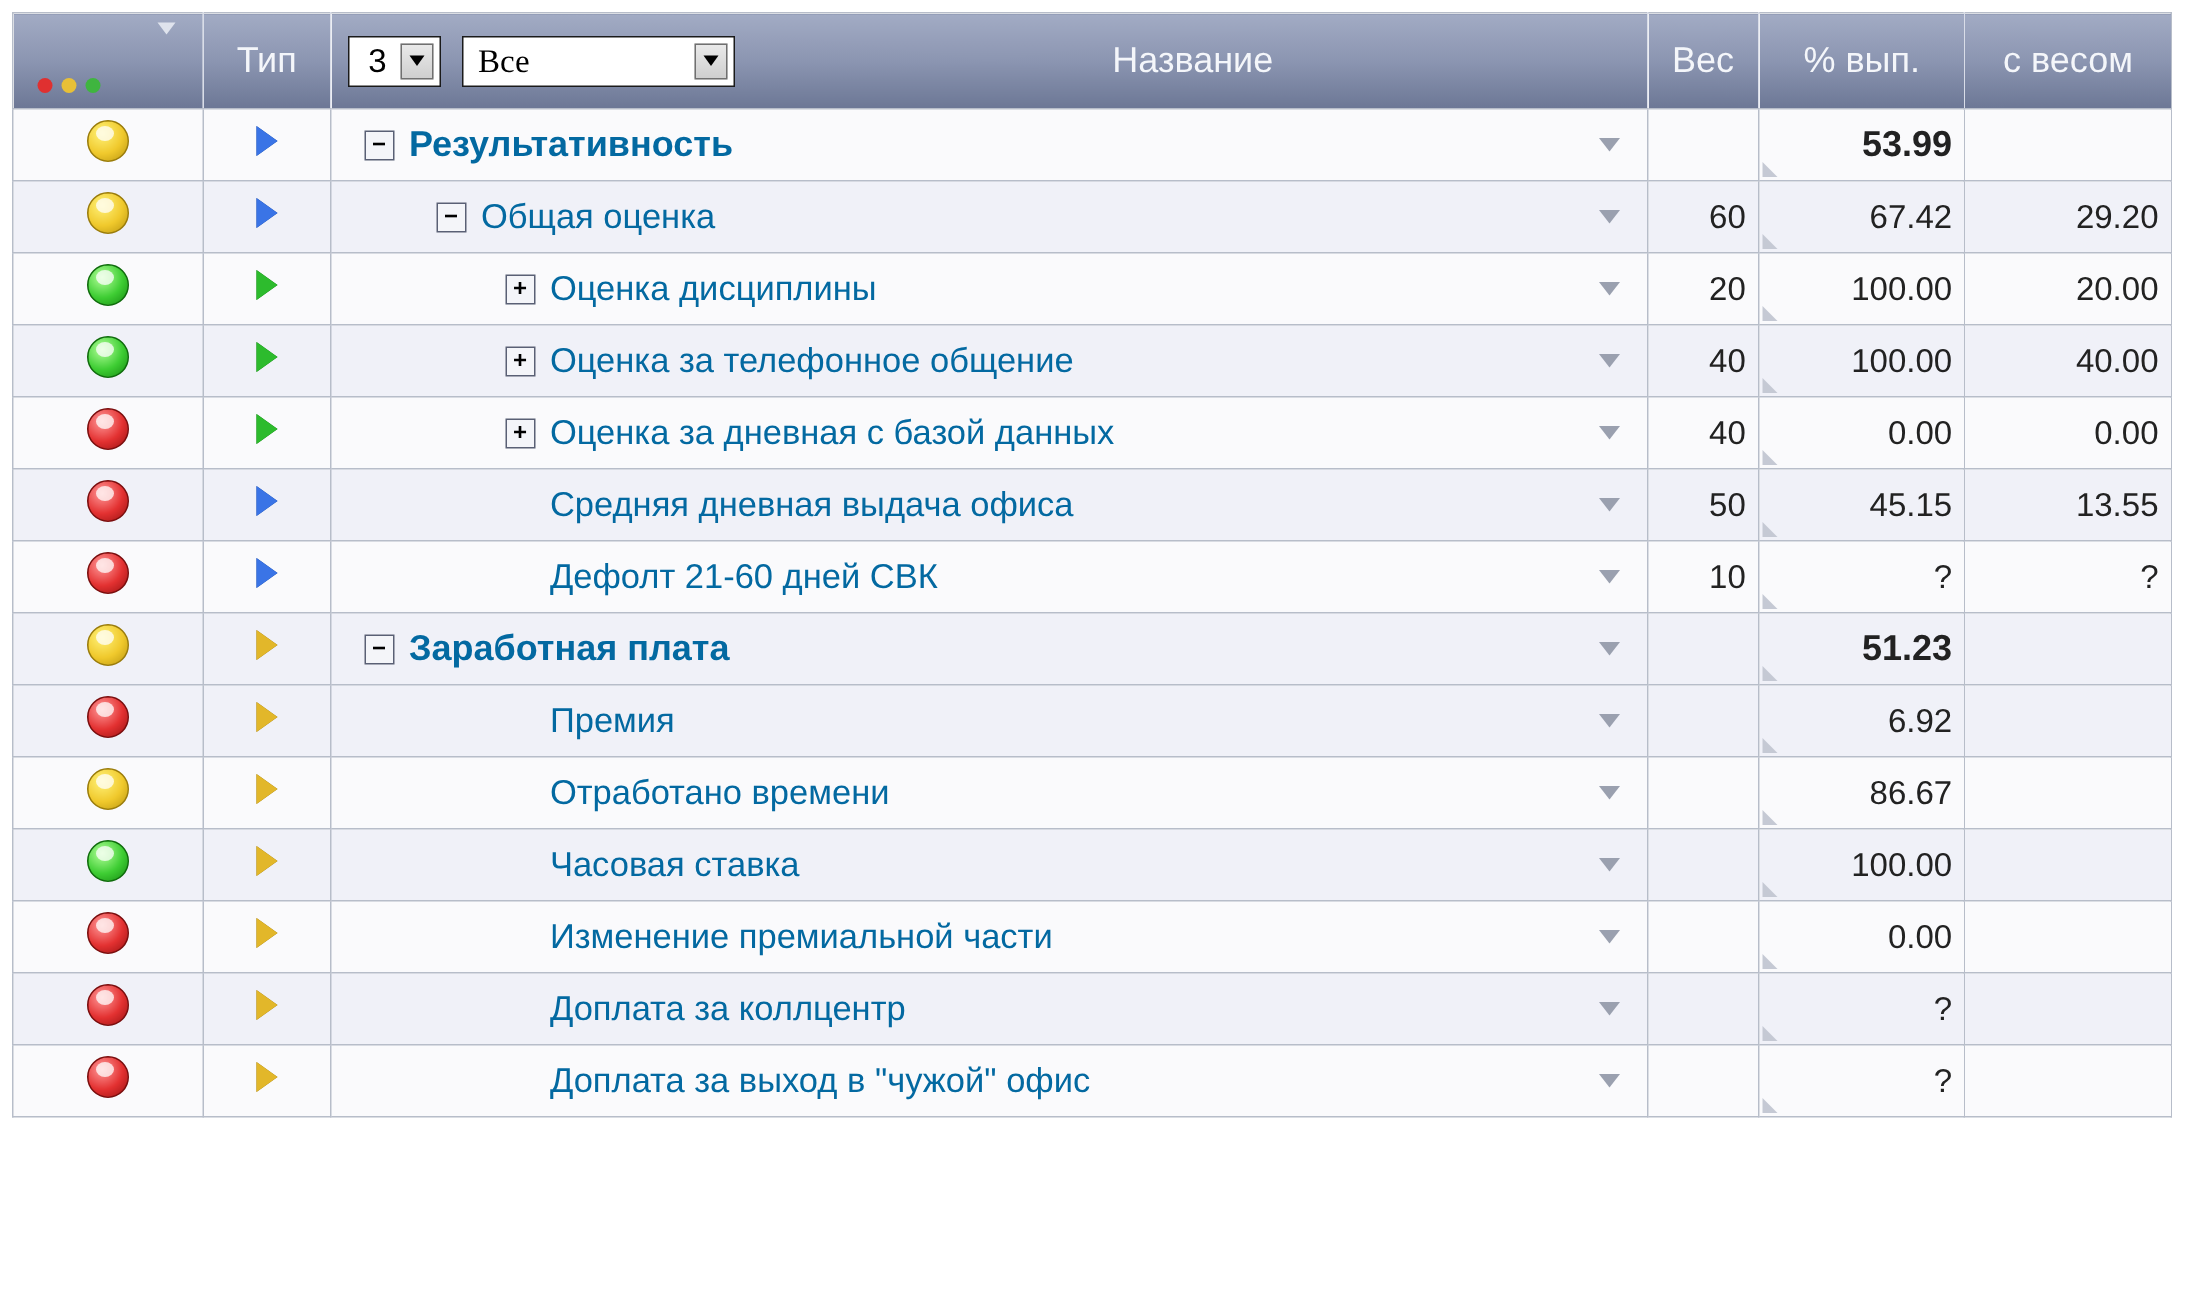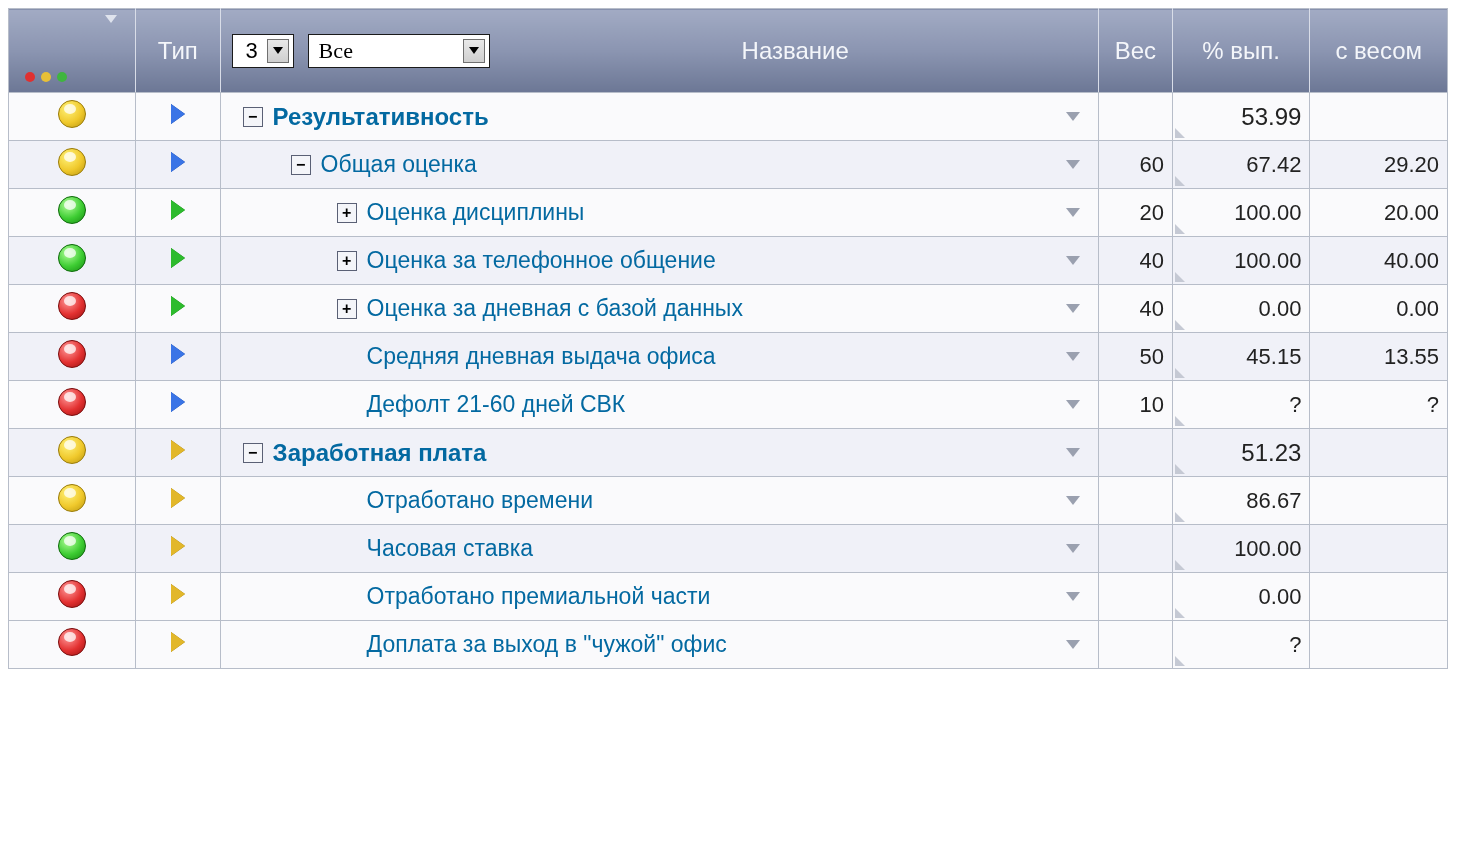--- a/index.html
+++ b/index.html
@@ -18,21 +18,21 @@
     table-layout: fixed;
   }
   .grid td, .grid th {
     border: 1px solid #b7bdc9;
   }
   
   .hdr th {
     background: linear-gradient(to bottom, #a2abc4 0%, #8b95b1 50%, #6c7795 100%);
     color: #f4f6fa;
     font-weight: normal;
-    height: 84px;
+    height: 64px;
     vertical-align: middle;
     position: relative;
     font-size: 24px;
   }
   .hdr .sep-right {
     border-right: 1px solid #d9dde8;
   }
   .col-status { width: 120px; }
   .col-type   { width: 80px; }
   .col-name   { width: 830px; }
@@ -104,21 +104,21 @@
     width:20px;height:20px;
     border:1px solid #5a6075;
     background:#f4f5f9;
     display:flex;align-items:center;justify-content:center;
     font-size:16px;line-height:1;color:#000;font-weight:bold;
     flex-shrink:0;
   }
   .tree-spacer { width:20px; flex-shrink:0; }
   .row-label { font-size:23px; color:#0369a1; }
   .row-label.bold { font-weight:bold; color:#0369a1; font-size:24px;}
-  .pct-bold { font-weight:normal; font-size:24px;}
+  .pct-bold { font-weight:bold; font-size:24px;}
   .row-dd {
     margin-left:auto;
     width:0;height:0;
     border-left:7px solid transparent;border-right:7px solid transparent;border-top:9px solid #9aa0af;
   }
 
   
   .light {
     width:28px;height:28px;border-radius:50%;
     display:inline-block;
@@ -297,20 +297,34 @@
           <div class="name-inner">
             <span class="tree-btn">−</span>
             <span class="row-label bold">Заработная плата</span>
             <span class="row-dd"></span>
           </div>
         </td>
         <td class="cell-weight"></td>
         <td class="cell-pct"><span class="pct-bold">51.23</span><span class="pct-anchor"></span></td>
         <td class="cell-w2"></td>
       </tr>
+      <tr class="alt">
+        <td class="cell-status"><span class="light red"></span></td>
+        <td class="cell-type"><span class="tri yellow"></span></td>
+        <td class="cell-name">
+          <div class="name-inner indent2">
+            <span class="tree-spacer"></span>
+            <span class="row-label">Премия</span>
+            <span class="row-dd"></span>
+          </div>
+        </td>
+        <td class="cell-weight"></td>
+        <td class="cell-pct"><span>6.92</span><span class="pct-anchor"></span></td>
+        <td class="cell-w2"></td>
+      </tr>
       <tr>
         <td class="cell-status"><span class="light yellow"></span></td>
         <td class="cell-type"><span class="tri yellow"></span></td>
         <td class="cell-name">
           <div class="name-inner indent2">
             <span class="tree-spacer"></span>
             <span class="row-label">Отработано времени</span>
             <span class="row-dd"></span>
           </div>
         </td>
@@ -331,26 +345,40 @@
         <td class="cell-weight"></td>
         <td class="cell-pct"><span>100.00</span><span class="pct-anchor"></span></td>
         <td class="cell-w2"></td>
       </tr>
       <tr>
         <td class="cell-status"><span class="light red"></span></td>
         <td class="cell-type"><span class="tri yellow"></span></td>
         <td class="cell-name">
           <div class="name-inner indent2">
             <span class="tree-spacer"></span>
-            <span class="row-label">Отработано премиальной части</span>
+            <span class="row-label">Изменение премиальной части</span>
             <span class="row-dd"></span>
           </div>
         </td>
         <td class="cell-weight"></td>
         <td class="cell-pct"><span>0.00</span><span class="pct-anchor"></span></td>
+        <td class="cell-w2"></td>
+      </tr>
+      <tr class="alt">
+        <td class="cell-status"><span class="light red"></span></td>
+        <td class="cell-type"><span class="tri yellow"></span></td>
+        <td class="cell-name">
+          <div class="name-inner indent2">
+            <span class="tree-spacer"></span>
+            <span class="row-label">Доплата за коллцентр</span>
+            <span class="row-dd"></span>
+          </div>
+        </td>
+        <td class="cell-weight"></td>
+        <td class="cell-pct"><span>?</span><span class="pct-anchor"></span></td>
         <td class="cell-w2"></td>
       </tr>
       <tr>
         <td class="cell-status"><span class="light red"></span></td>
         <td class="cell-type"><span class="tri yellow"></span></td>
         <td class="cell-name">
           <div class="name-inner indent2">
             <span class="tree-spacer"></span>
             <span class="row-label">Доплата за выход в "чужой" офис</span>
             <span class="row-dd"></span>

